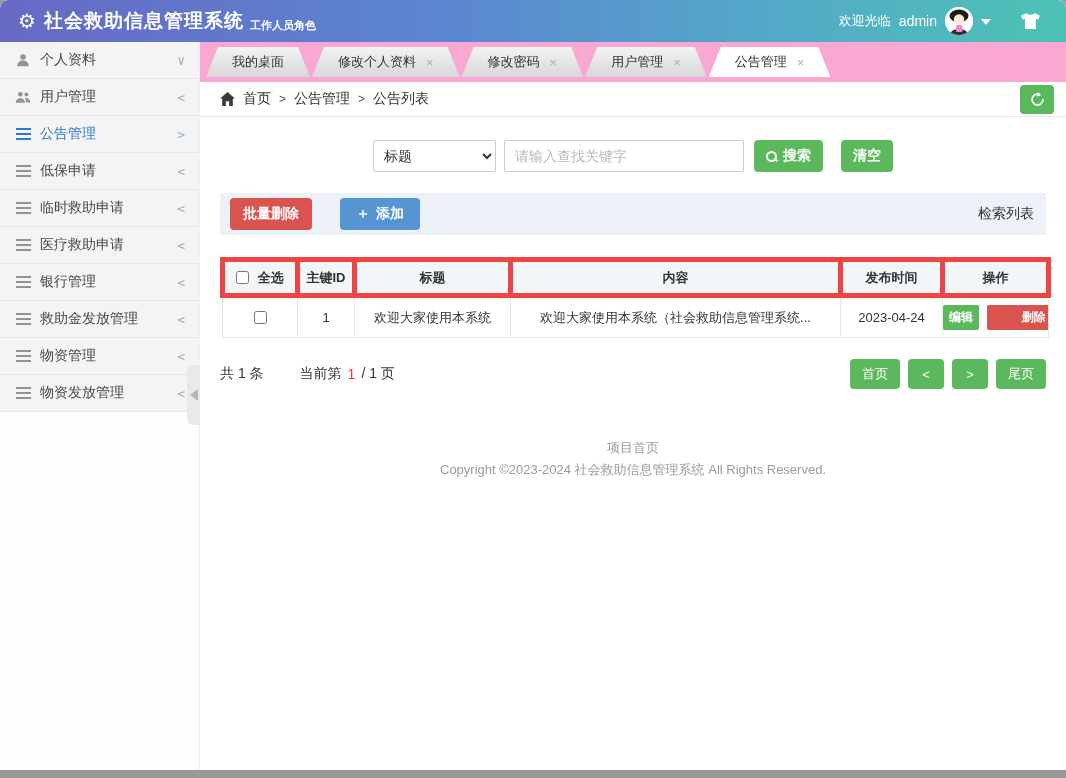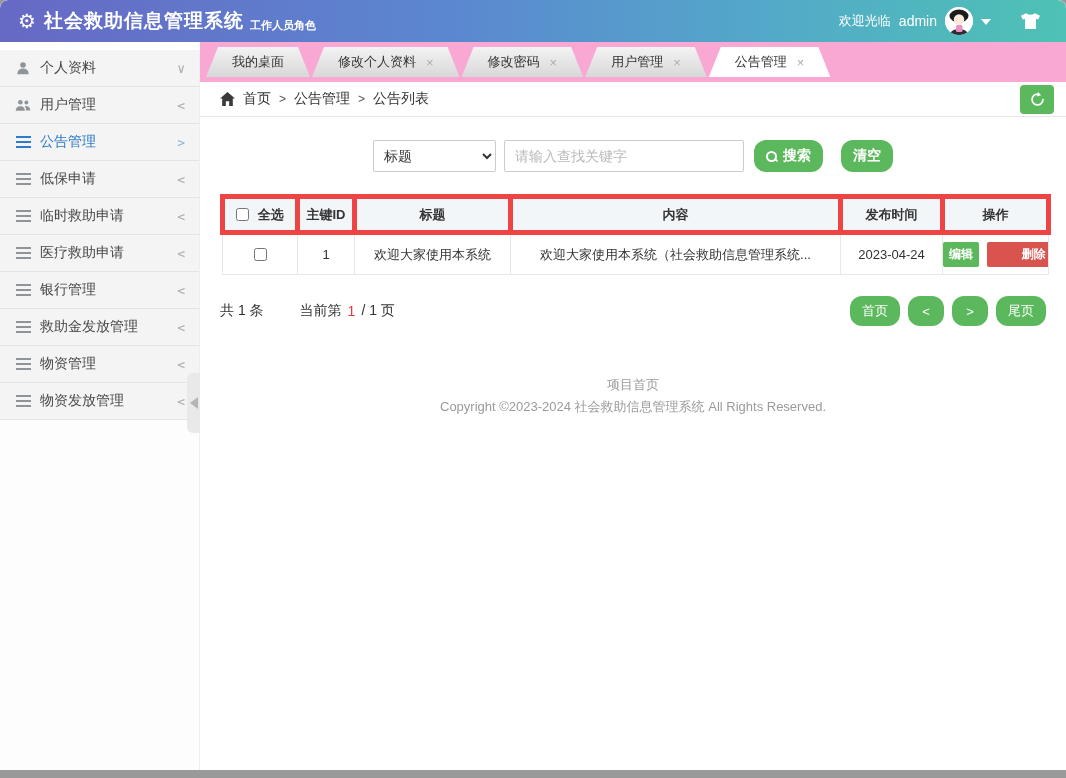--- a/index.html
+++ b/index.html
@@ -20,21 +20,21 @@
   .app-title { font-size:19px; font-weight:bold; letter-spacing:1px; }
   .role-badge { font-size:11px; font-weight:bold; margin-left:6px; margin-top:8px; }
   .header-right { margin-left:auto; display:flex; align-items:center; gap:8px; }
   .welcome { font-size:13px; }
   .username { font-size:14px; }
   .avatar { width:28px; height:28px; border-radius:50%; overflow:hidden; background:#fff; flex:0 0 auto; }
   .caret-down { width:0; height:0; border-left:5px solid transparent; border-right:5px solid transparent; border-top:6px solid #fff; margin:2px 4px 0 0; }
   .shirt { margin-left:18px; margin-right:8px; display:flex; }
 
   
-  .sidebar { position:absolute; left:0; top:50px; width:200px; bottom:0; background:#fdfdfd; border-right:1px solid #eee; }
+  .sidebar { position:absolute; left:0; top:42px; width:200px; bottom:0; background:#fdfdfd; border-right:1px solid #eee; }
   .side-item { height:37px; display:flex; align-items:center; padding:0 14px; background:#f4f4f4; border-bottom:1px solid #e4e4e4; cursor:pointer; }
   .side-item .s-icon { width:18px; margin-right:8px; display:flex; justify-content:center; }
   .side-item .s-label { font-size:14px; color:#484848; }
   .side-item .s-arrow { margin-left:auto; font-size:13px; color:#aaa; font-family:"DejaVu Sans Mono",monospace; }
   .side-item.active .s-label { color:var(--active-link-blue,#2d7bc9); }
   .side-item.active .s-arrow { color:#8bb4dc; }
   .side-item svg { fill:#8f9498; }
   .side-item.active svg { fill:var(--active-link-blue,#2d7bc9); }
   .collapse-handle { position:absolute; right:-1px; top:323px; width:13px; height:60px; background:#e9e9e9; border-radius:6px 0 0 6px; display:flex; align-items:center; justify-content:center; cursor:pointer; }
   .collapse-handle .tri { width:0; height:0; border-top:6px solid transparent; border-bottom:6px solid transparent; border-right:8px solid #b5b5b5; }
@@ -55,21 +55,21 @@
   .crumb-sep { color:#555; font-size:12px; }
   .refresh-btn { margin-left:auto; width:34px; height:29px; background:var(--accent-green,#5cb85c); border:none; border-radius:4px; display:flex; align-items:center; justify-content:center; cursor:pointer; }
   .content-divider { height:1px; background:#e7e7e7; flex:0 0 auto; }
 
   .content { padding:0 20px; flex:1 1 auto; }
 
   .search-row { display:flex; justify-content:center; align-items:center; margin-top:23px; }
   .field-select { width:123px; height:32px; border:1px solid #ccc; border-radius:2px; font-size:14px; color:#333; padding:0 6px; background:#fff; font-family:inherit; }
   .keyword-input { width:240px; height:32px; border:1px solid #ccc; border-radius:2px; font-size:14px; padding:8px 10px; margin-left:8px; color:#333; font-family:inherit; }
   .keyword-input::placeholder { color:#b9b9b9; }
-  .btn { border:none; border-radius:12px; color:#fff; cursor:pointer; font-size:14px; font-family:inherit; }
+  .btn { border:none; border-radius:4px; color:#fff; cursor:pointer; font-size:14px; font-family:inherit; }
   .btn-search { background:var(--accent-green,#5cb85c); height:32px; padding:0 12px; margin-left:10px; display:inline-flex; align-items:center; gap:6px; font-weight:bold; }
   .btn-clear { background:var(--accent-green,#5cb85c); height:32px; padding:0 12px; margin-left:18px; font-weight:bold; }
   .mag { width:11px; height:11px; position:relative; display:inline-block; }
   .mag::before { content:""; position:absolute; left:0; top:0; width:7px; height:7px; border:2px solid #fff; border-radius:50%; }
   .mag::after { content:""; position:absolute; left:8px; top:8px; width:4px; height:2px; background:#fff; transform:rotate(45deg); }
 
   .toolbar { margin-top:21px; height:42px; background:var(--toolbar-bg,#edf2f8); display:flex; align-items:center; padding:0 10px; }
   .btn-danger { background:var(--accent-red,#d9534f); height:32px; padding:0 13px; font-weight:bold; }
   .btn-add { background:var(--accent-blue,#5596d2); height:32px; padding:0 16px; margin-left:28px; font-weight:bold; display:inline-flex; align-items:center; gap:6px; }
   .panel-title { margin-left:auto; font-size:14px; color:#333; padding-right:2px; }
@@ -299,20 +299,30 @@
         <input class="keyword-input" type="text" placeholder="请输入查找关键字" style="">
         <button class="btn btn-search">
           <span class="mag"></span>
           <span>搜索</span>
         </button>
         <button class="btn btn-clear">
           <span>清空</span>
         </button>
       </div>
 
+      <div class="toolbar">
+        <button class="btn btn-danger">
+          <span>批量删除</span>
+        </button>
+        <button class="btn btn-add">
+          <span>＋</span>
+          <span>添加</span>
+        </button>
+        <span class="panel-title">检索列表</span>
+      </div>
 
       <table class="grid">
         <colgroup>
           <col class="col-check">
             <col class="col-id">
             <col class="col-title">
           <col class="col-content">
             <col class="col-date">
             <col class="col-ops">
         </colgroup>

